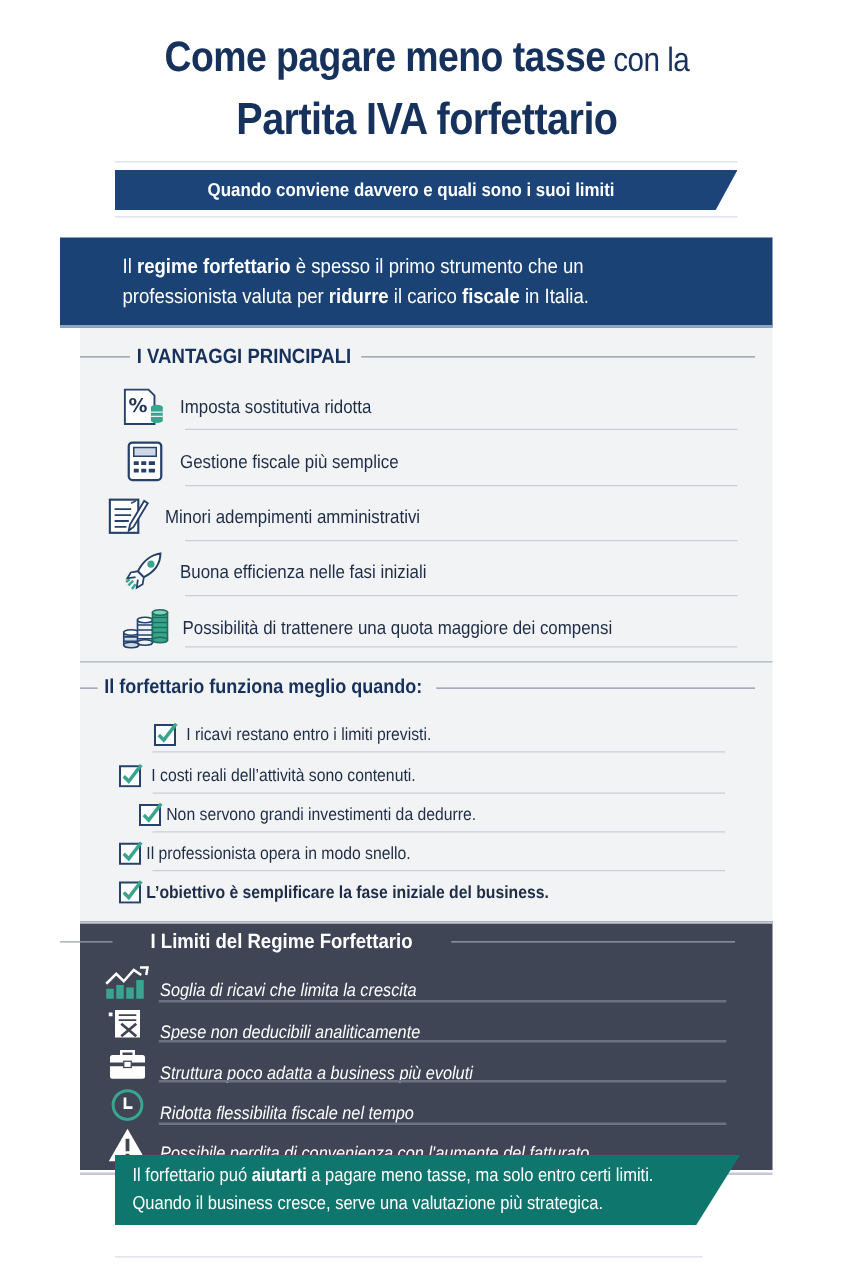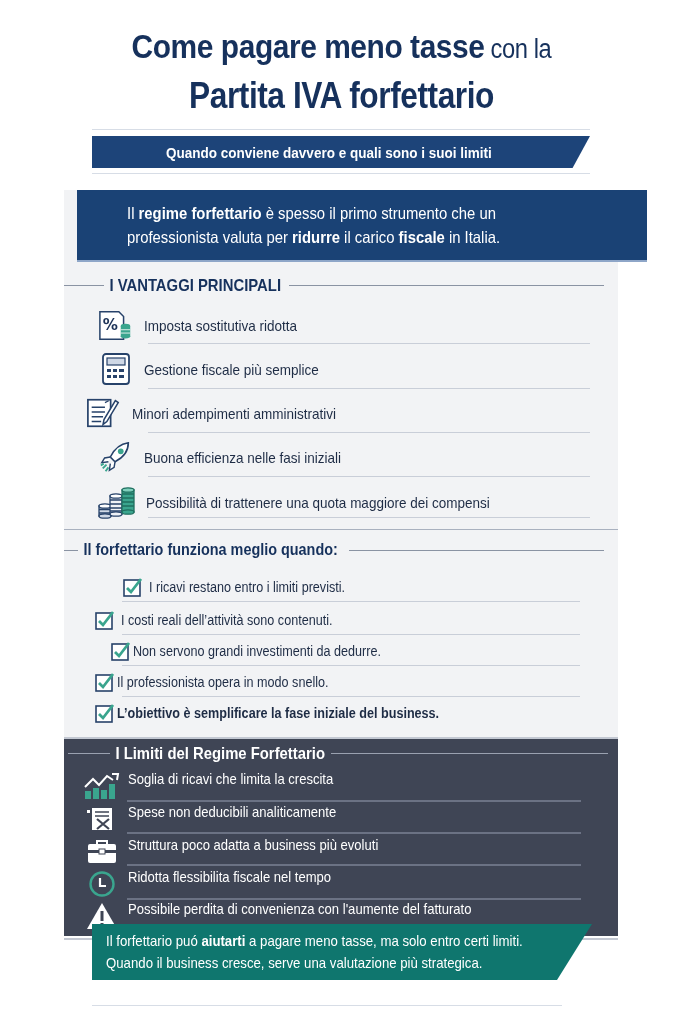--- a/index.html
+++ b/index.html
@@ -12,39 +12,39 @@
   .title .l2 { font-size: 36px; line-height: 50px; transform: scaleX(0.88); display: block; white-space: nowrap; }
 
   .rule { position: absolute; height: 1px; background: #d7dde6; }
 
   .subtitle-band { position: absolute; left: 92px; top: 136px; width: 498px; height: 32px; background: #1d4479;
     clip-path: polygon(0 0, 100% 0, 96.5% 100%, 0 100%); display: flex; align-items: center; justify-content: center; padding-right: 24px; }
   .subtitle-band span { color: #ffffff; font-size: 15px; font-weight: bold; transform: scaleX(0.9); white-space: nowrap; }
 
   .panel { position: absolute; left: 64px; top: 190px; width: 554px; height: 746px; background: #f2f3f5; }
 
-  .intro { position: absolute; left: 77px; top: 190px; width: 570px; height: 72px; background: #1a4275; border-bottom: 2px solid #8ea6c8; }
+  .intro { position: absolute; left: 48px; top: 190px; width: 570px; height: 72px; background: #1a4275; border-bottom: 2px solid #8ea6c8; }
   .intro p { position: absolute; left: 50px; top: 11px; width: 480px; color: #ffffff; font-size: 16.5px; line-height: 24px; transform-origin: left top; transform: scaleX(0.9); white-space: nowrap; }
 
   .section-head { position: absolute; display: flex; align-items: center; }
   .section-head .line { height: 1px; background: #8a93a3; }
   .section-head .txt { font-weight: bold; white-space: nowrap; padding: 0 6px; transform-origin: left center; }
 
   .item { position: absolute; display: flex; align-items: center; }
   .item .ico { width: 36px; height: 34px; display: flex; align-items: center; justify-content: center; flex: none; }
   .item .lbl { font-size: 15px; white-space: nowrap; transform-origin: left center; transform: scaleX(0.9); }
   .sep { position: absolute; height: 1px; background: #c9ced8; }
 
   .check { position: absolute; display: flex; align-items: center; }
   .check .box { width: 20px; height: 20px; flex: none; }
   .check .lbl { font-size: 14px; color: #1e2c45; white-space: nowrap; transform-origin: left center; transform: scaleX(0.9); margin-left: 6px; }
 
   .dark { position: absolute; left: 64px; top: 737px; width: 554px; height: 199px; background: #3f4555; border-top: 2px solid #c3c8d2; }
   .dark-sep { position: absolute; height: 2px; background: #6b7284; }
-  .ditem { position: absolute; display: flex; align-items: flex-start; }
+  .ditem { position: absolute; display: flex; align-items: flex-end; font-style: italic; }
   .ditem .ico { width: 40px; height: 30px; display: flex; align-items: center; justify-content: center; flex: none; }
   .ditem .lbl { color: #ffffff; font-size: 14.5px; white-space: nowrap; transform-origin: left center; transform: scaleX(0.9); margin-left: 6px; }
 
   .footer-band { position: absolute; left: 92px; top: 924px; width: 500px; height: 56px; background: #0f766e;
     clip-path: polygon(0 0, 100% 0, 93% 100%, 0 100%); }
   .footer-band p { position: absolute; left: 14px; top: 6px; color: #ffffff; font-size: 15px; line-height: 22px; white-space: nowrap; transform-origin: left top; transform: scaleX(0.88); }
   .b { font-weight: bold; }
 </style>
 </head>
 <body>
@@ -206,21 +206,21 @@
 <div class="check" style="left:95px; top:703px;font-weight:bold;">
   <svg class="box" viewBox="0 0 20 20">
       <rect x="1" y="3" width="16" height="16" fill="#fff" stroke="#27426a" stroke-width="1.6"></rect>
       <path d="M4 11l4 4 10-13" fill="none" stroke="#3aa58e" stroke-width="2.8"></path>
     </svg>
   <span class="lbl" style="margin-left:2px;">L’obiettivo è semplificare la fase iniziale del business.</span>
 </div>
 
 <div class="dark"></div>
 
-<div class="section-head" style="left:68px; top:744px; width:540px;">
+<div class="section-head" style="left:48px; top:744px; width:540px;gap:25px;">
   <div class="line" style="width:42px; background:#9aa1b0;"></div>
   <span class="txt" style="font-size:16.5px; color:#ffffff; transform:scaleX(0.9);">I Limiti del Regime Forfettario</span>
   <div class="line" style="flex:1; margin-left:-24px; background:#9aa1b0;"></div>
 </div>
 
 <div class="ditem" style="left:82px; top:771px;">
   <span class="ico">
     <svg width="38" height="28" viewBox="0 0 38 28">
         <g fill="#3aa58e">
           <rect x="2" y="19" width="6" height="8"></rect>

